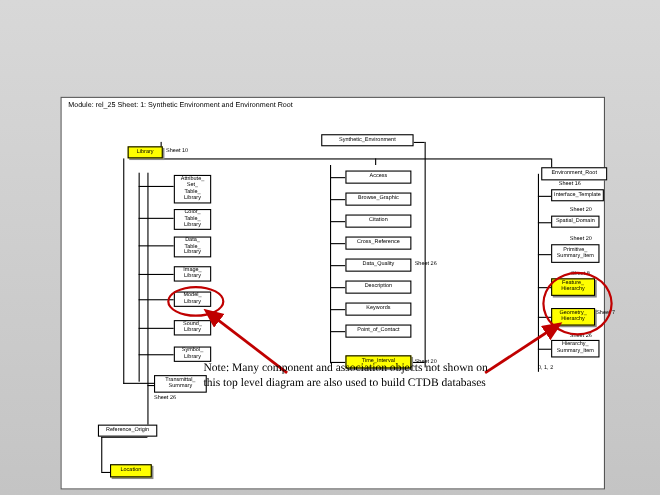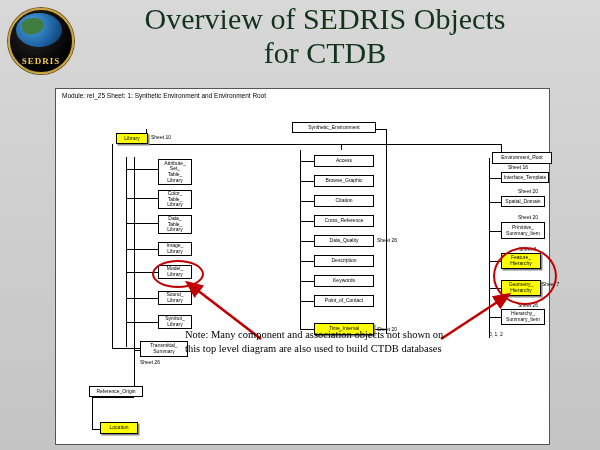--- a/index.html
+++ b/index.html
@@ -143,30 +143,21 @@
     left: 0; top: 0;
     width: 493px; height: 355px;
     pointer-events: none;
   }
 </style>
 </head>
 <body>
 
 <div id="slide">
 
-  <div id="logo">
-    <div class="globe"></div>
-    <div class="land"></div>
-    <div class="logo-text">SEDRIS</div>
-  </div>
-
-  <div id="title-block">
-    <div>Overview of SEDRIS Objects</div>
-    <div>for CTDB</div>
-  </div>
+
 
   <div id="diagram">
 
     <div id="module-line">Module: rel_25  Sheet: 1: Synthetic Environment and Environment Root</div>
 
     <div class="ln lnh" style="left:90px; top:55px; width:355px;"></div>
     <div class="ln lnv" style="left:90px; top:40px; height:16px;"></div>
     <div class="ln lnv" style="left:445px; top:55px; height:14px;"></div>
     <div class="ln lnv" style="left:285px; top:55px; height:6px;"></div>
 

